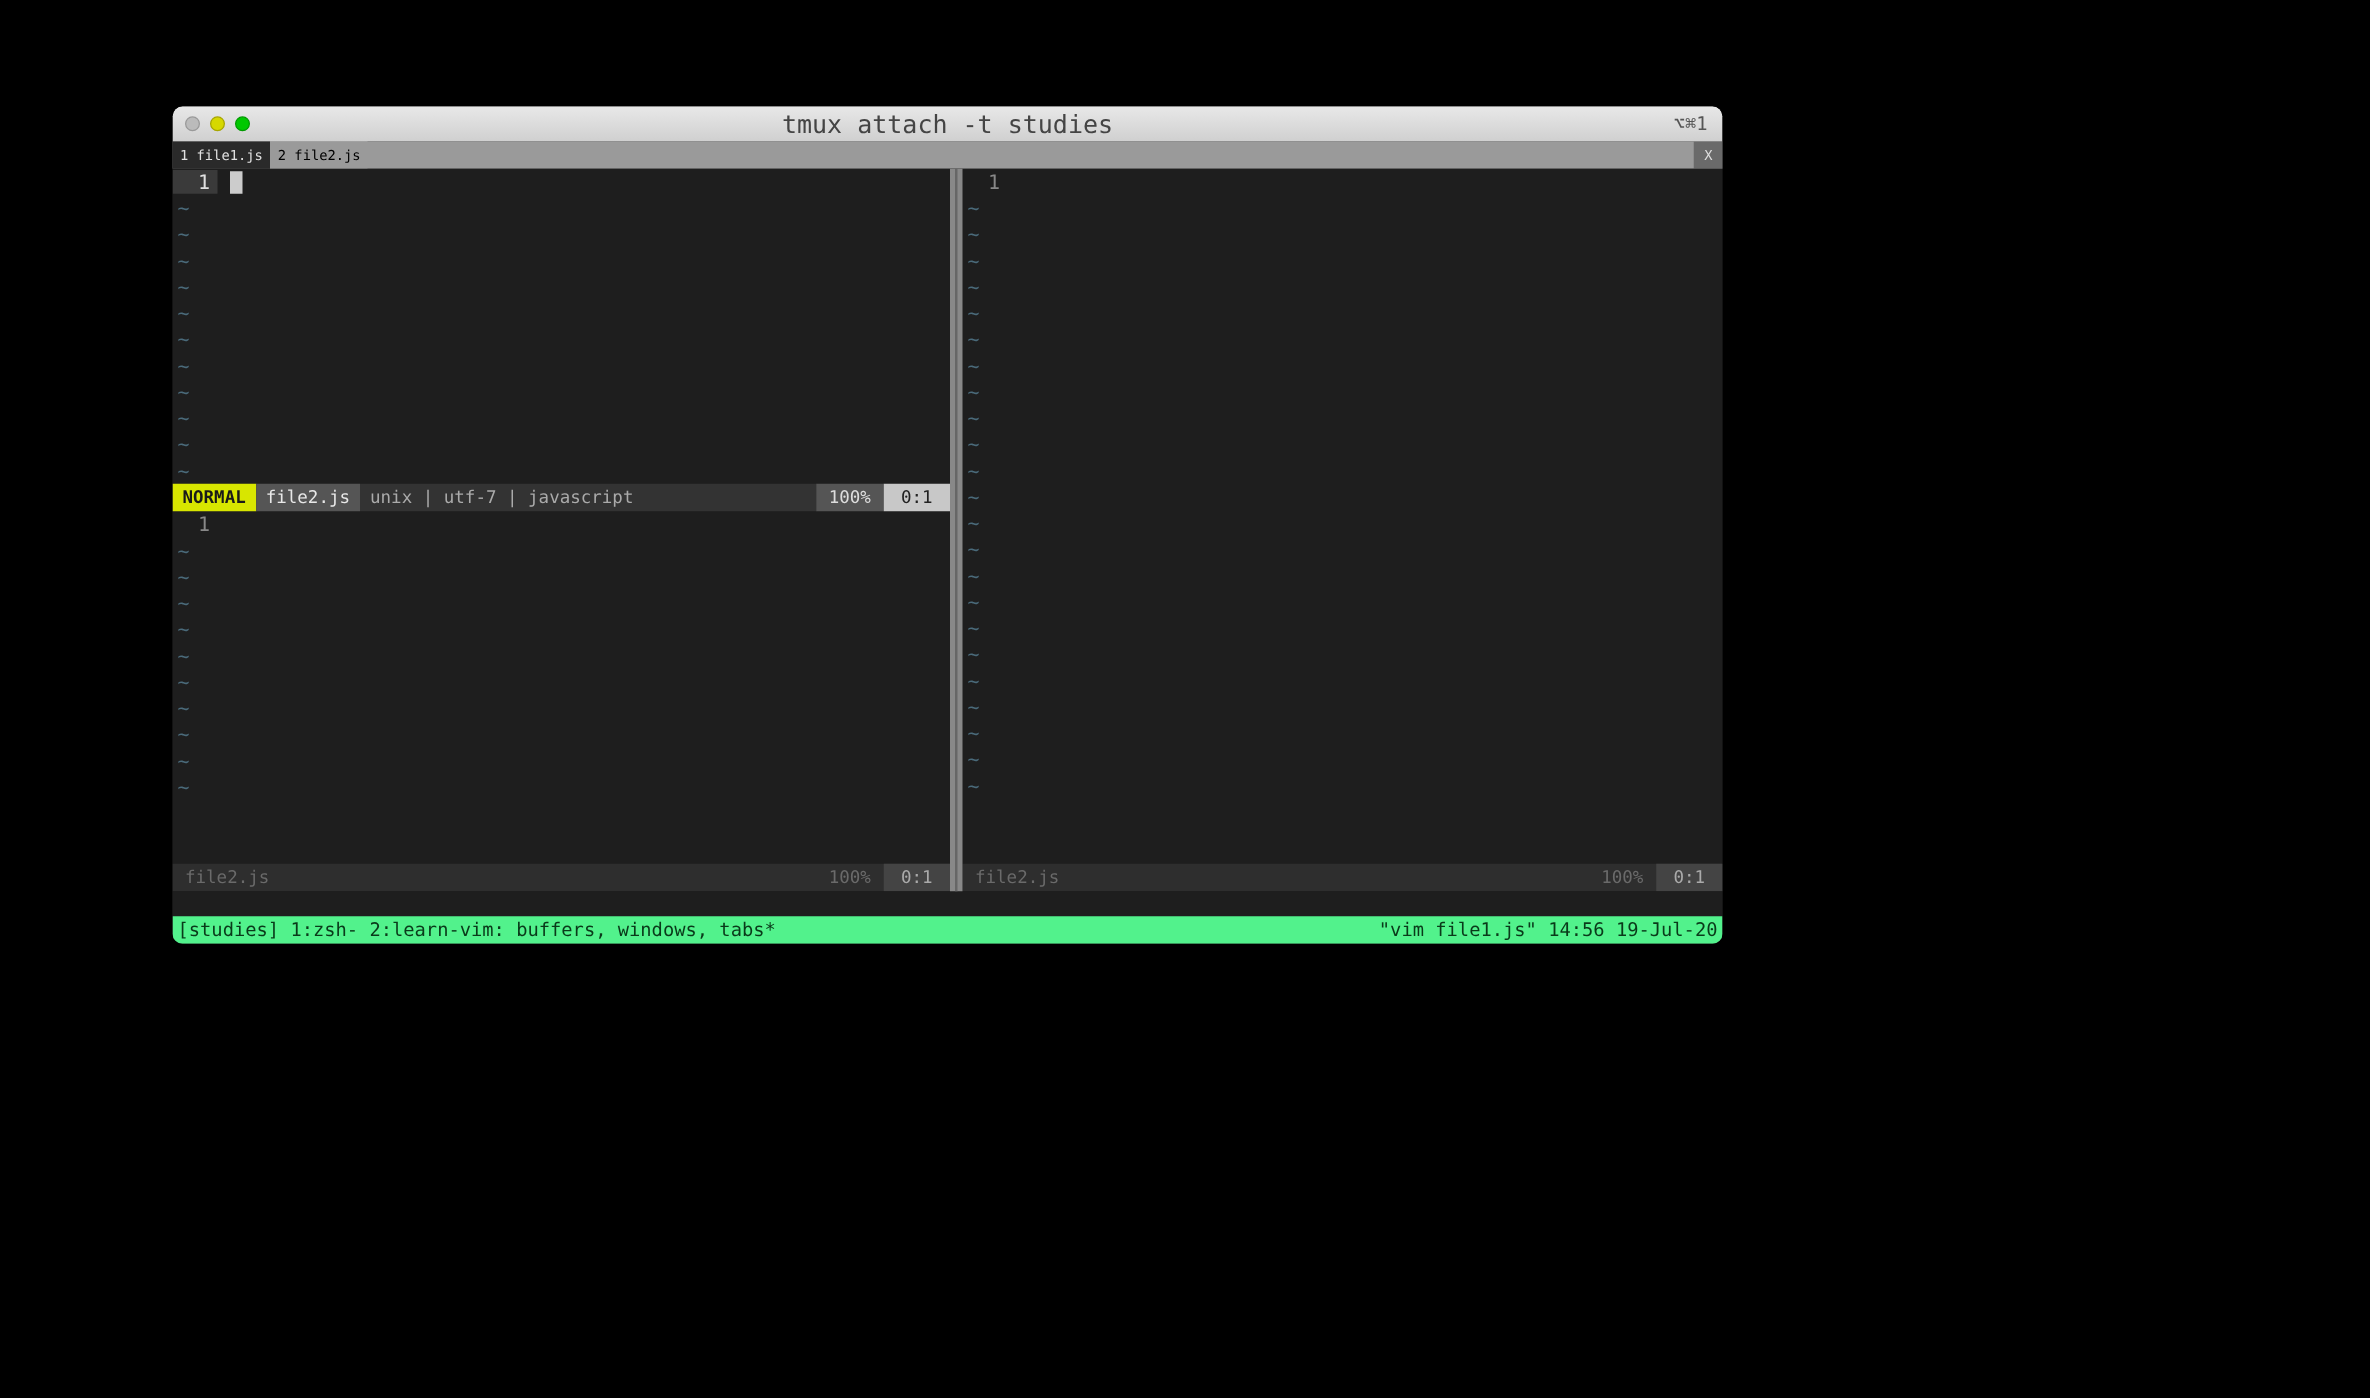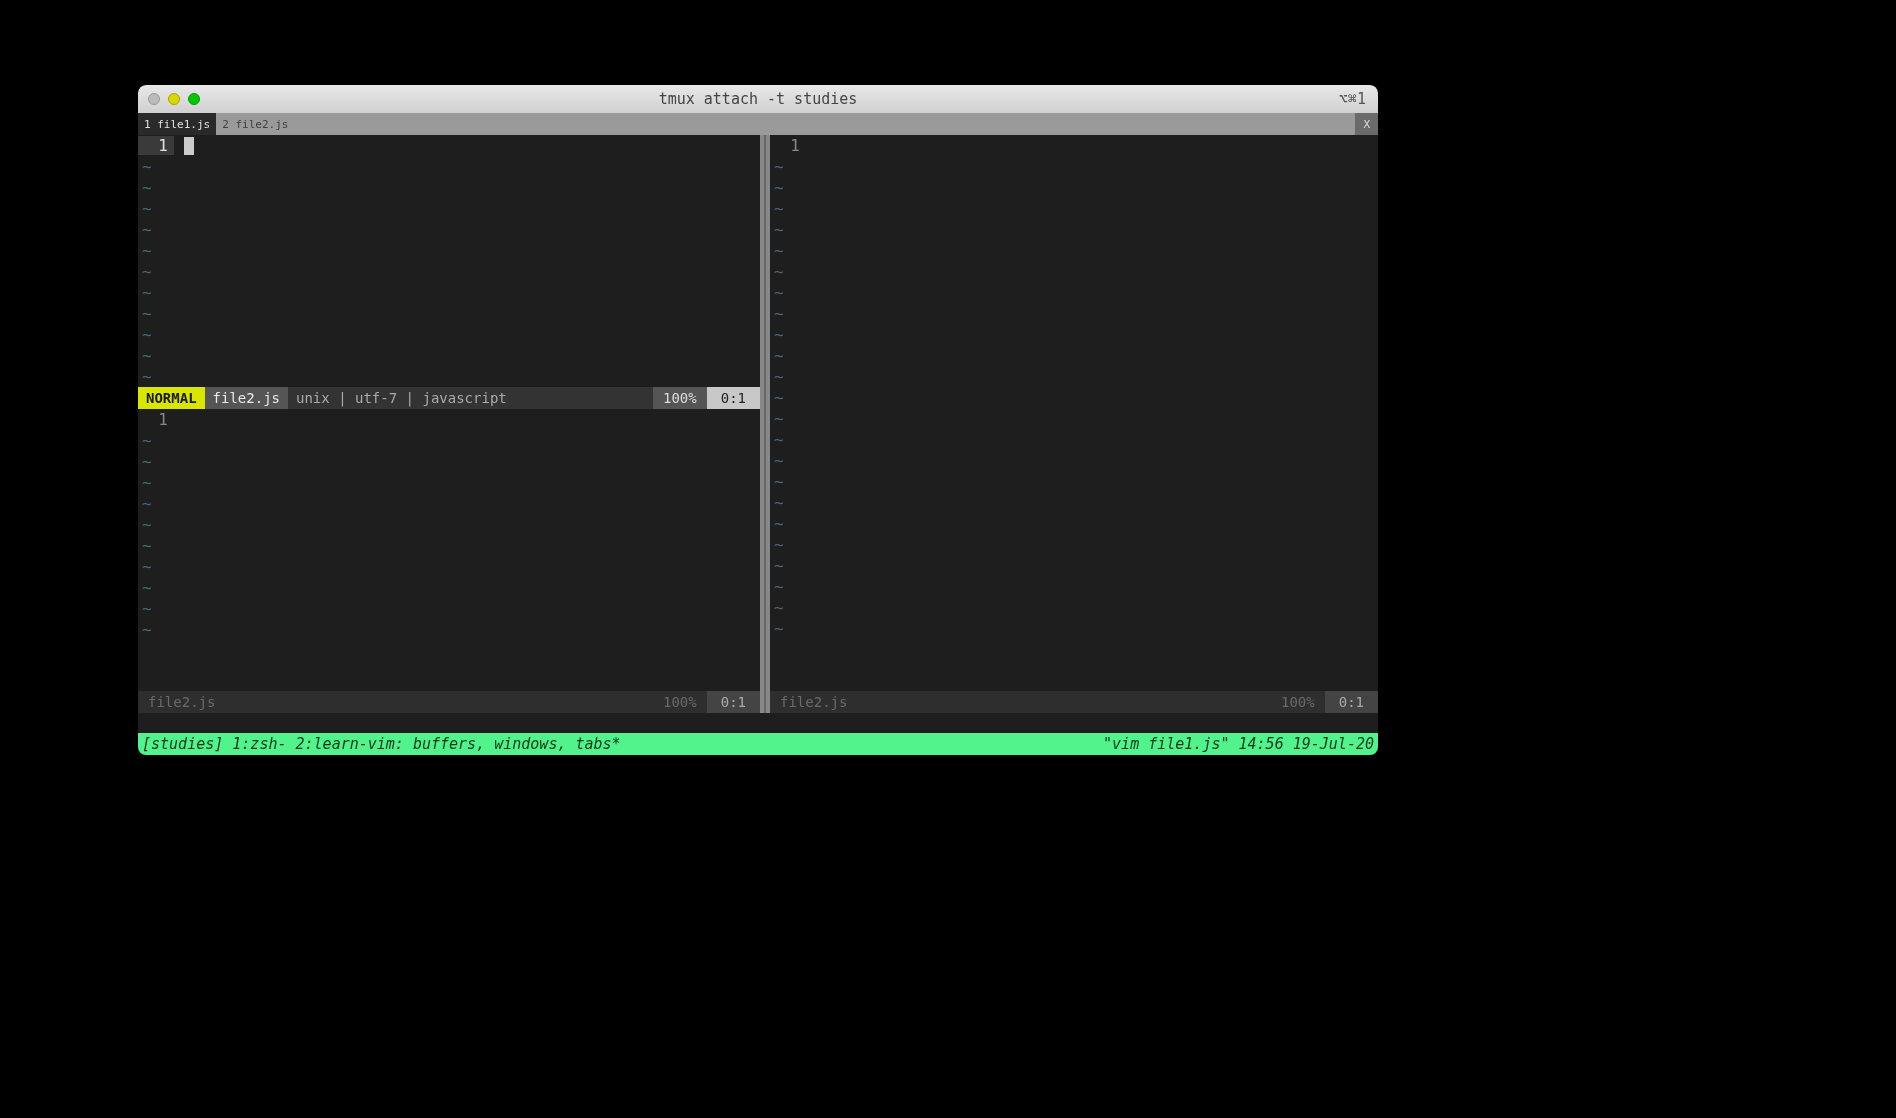--- a/index.html
+++ b/index.html
@@ -36,21 +36,21 @@
   .traffic { display: flex; gap: 8px; align-items: center; }
   .dot { width: 12px; height: 12px; border-radius: 50%; }
   .dot.red { background: #bbb; border:1px solid #999;}
   .dot.yellow { background: #d6d800; border:1px solid #a8a600;}
   .dot.green { background: #00c800; border:1px solid #009a00;}
   .title-text {
     position: absolute;
     left: 0; right: 0;
     text-align: center;
     color: #444;
-    font-size: 15px;
+    font-size: 20px;
     font-family: "Menlo", monospace;
   }
   .title-right {
     position: absolute;
     right: 12px;
     color: #555;
     font-size: 15px;
     font-family: "Menlo", monospace;
   }
   .tabline {
@@ -60,21 +60,21 @@
     align-items: stretch;
     color: #ddd;
     font-size: 11px;
   }
   .tab {
     padding: 0 6px;
     display: flex;
     align-items: center;
   }
   .tab.active { background: #2a2a2a; color: #e0e0e0; }
-  .tab.inactive { background: #9a9a9a; color: #404040; }
+  .tab.inactive { background: #9a9a9a; color: #000000; }
   .tab-close {
     margin-left: auto;
     background: #6a6a6a;
     color: #ddd;
     padding: 0 8px;
     display:flex;align-items:center;
   }
   .workarea {
     flex: 1;
     display: flex;
@@ -202,21 +202,20 @@
     background: #1e1e1e;
   }
   .tmuxbar {
     height: 22px;
     background: #52f28c;
     color: #0a3a1a;
     display: flex;
     align-items: center;
     padding: 0 4px;
     font-size: 15px;
-    font-style: italic;
   }
   .tmux-left { flex:1; white-space: pre; }
   .tmux-right { white-space: pre; }
 </style>
 </head>
 <body>
 
 <div class="window">
 
   <div class="titlebar">

